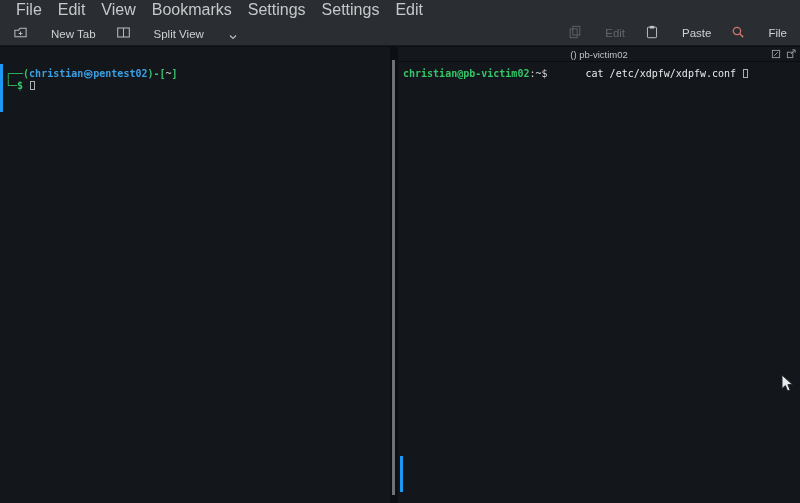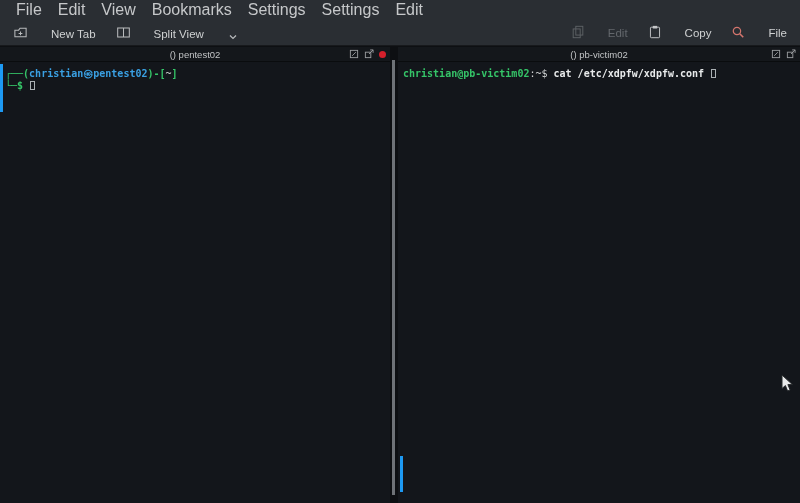--- a/index.html
+++ b/index.html
@@ -45,21 +45,21 @@
   .header-icons { position:absolute; right:4px; top:0; height:15px; display:flex; align-items:center; gap:5px; }
   .red-dot { width:7px; height:7px; border-radius:50%; background:#d5202c; }
   .term {
     position:absolute; top:15px; left:0; right:0; bottom:0;
     padding:6px 5px; font-family:"DejaVu Sans Mono", monospace;
     font-size:10px; line-height:12px; color:#c9cbcc; cursor:text;
   }
   .g { color:#35c468; font-weight:bold; }
   .b { color:#3aa0e3; font-weight:bold; }
   .w { color:#cfd1d2; }
-  .cmd { color:#e8eaeb; font-weight:bold; }
+  .cmd { color:#e8eaeb; font-weight:normal;margin-left:32px; }
   .cursor-box {
     display:inline-block; width:5px; height:9px; border:1px solid #aab0b3;
     vertical-align:-1px; margin-left:1px;
   }
   .focus-bar { position:absolute; background:#1d99f3; width:3px; }
   .focus-bar.left-pane-bar { left:0; top:17px; height:48px; }
   .focus-bar.right-pane-bar { left:2px; bottom:11px; height:36px; }
   
   .mouse { position:absolute; left:781px; top:374px; pointer-events:none; }
 </style>
@@ -114,55 +114,37 @@
         </span>
         <span>Edit</span>
       </button>
       <button class="tb-btn">
         <span>
           <svg width="14" height="14" viewBox="0 0 16 16" fill="none">
             <rect x="2.8" y="2.5" width="10.4" height="12" rx="1" stroke="#c3c5c7" stroke-width="1.1"></rect>
             <rect x="5.5" y="1" width="5" height="3" fill="#c3c5c7"></rect>
           </svg>
         </span>
-        <span>Copy</span>
+        <span>Paste</span>
       </button>
       <button class="tb-btn">
         <span>
           <svg width="14" height="14" viewBox="0 0 16 16" fill="none">
             <circle cx="6.8" cy="6.8" r="4.2" stroke="#d3756d" stroke-width="1.4"></circle>
             <path d="M10 10l4 4" stroke="#d3756d" stroke-width="1.8"></path>
           </svg>
         </span>
         <span>File</span>
       </button>
     </div>
   </div>
 
   <div class="splits">
 
     <div class="pane pane-left">
-      <div class="pane-header">
-        <span>() pentest02</span>
-        <span class="header-icons">
-          <span>
-            <svg width="10" height="10" viewBox="0 0 11 11" fill="none">
-              <rect x="1.5" y="1.5" width="8" height="8" stroke="#9a9da0" stroke-width="1"></rect>
-              <path d="M3.5 7.5l4-4" stroke="#9a9da0" stroke-width="1"></path>
-            </svg>
-          </span>
-          <span>
-            <svg width="10" height="10" viewBox="0 0 11 11" fill="none">
-              <rect x="1.5" y="3.5" width="6" height="6" stroke="#9a9da0" stroke-width="1"></rect>
-              <path d="M5.5 5.5L10 1M10 1H6.8M10 1v3.2" stroke="#9a9da0" stroke-width="1"></path>
-            </svg>
-          </span>
-          <span class="red-dot"></span>
-        </span>
-      </div>
       <div class="term">
         <div>
           <span class="g">┌──(</span><span class="b">christian㉿pentest02</span><span class="g">)-[</span><span class="w">~</span><span class="g">]</span>
         </div>
         <div>
           <span class="g">└─$</span>
           <span class="cursor-box"></span>
         </div>
       </div>
       <div class="focus-bar left-pane-bar"></div>

